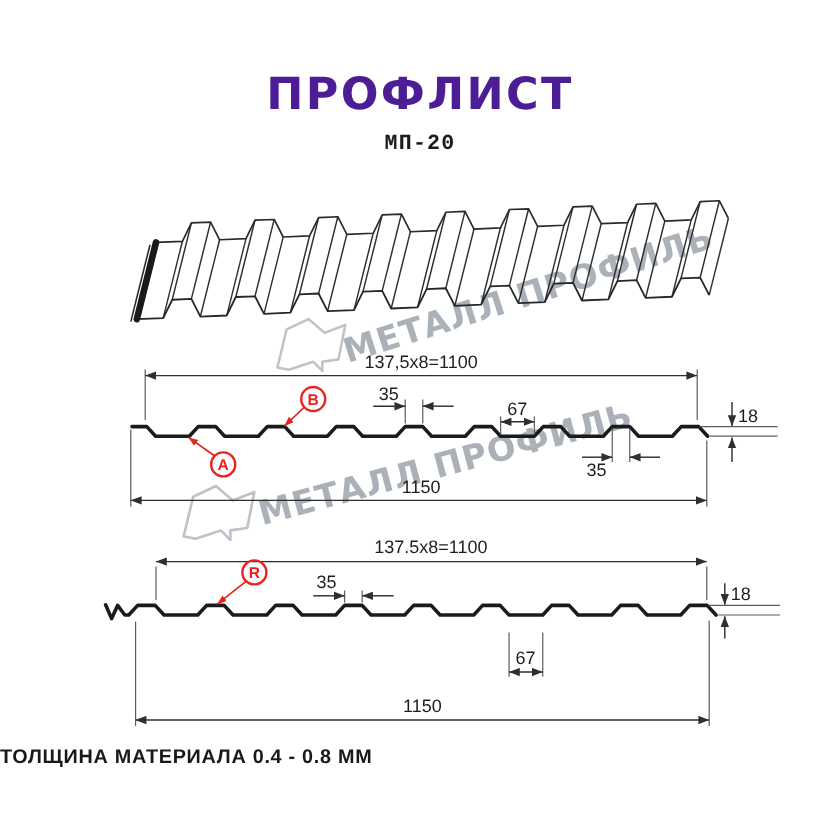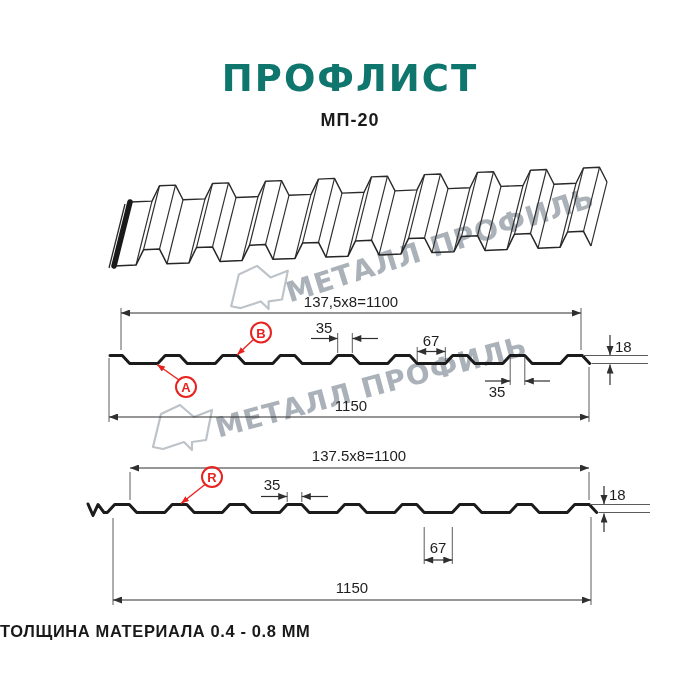--- a/index.html
+++ b/index.html
@@ -15,25 +15,25 @@
     font-family:"DejaVu Sans","Liberation Sans",sans-serif;
   }
   #wm1{left:287px;top:277px;transform:rotate(-17.5deg)}
   #wm2{left:216px;top:412px;transform:rotate(-15deg)}
   .wmlogo{position:absolute}
   svg.main{position:absolute;left:0;top:0;z-index:2}
   .txtlayer{position:absolute;inset:0;z-index:3;pointer-events:none}
   .ttl{
     position:absolute;top:57px;left:0;right:0;text-align:center;
     font-family:"DejaVu Sans","Liberation Sans",sans-serif;
-    font-size:37px;font-weight:800;letter-spacing:2px;color:#0f766e;
+    font-size:37px;font-weight:800;letter-spacing:2px;color:#4c1d95;
   }
   .sub{
     position:absolute;top:110px;left:0;right:0;text-align:center;
-    font-family:Liberation Sans, sans-serif;
+    font-family:Liberation Mono, monospace;
     font-size:18px;font-weight:700;letter-spacing:1px;color:#1b1b1b;
   }
   .ftr{
     position:absolute;top:622px;left:0;right:0;text-align:left;
     font-size:16.5px;font-weight:700;letter-spacing:.6px;color:#191919;
   }
   text{font-family:"Liberation Sans",sans-serif}
   .dimtxt{font-size:15px;fill:#1e1e1e}
   .lbl{font-size:13px;font-weight:bold;fill:#e8231f}
   .ext{stroke:#5c5c5c;stroke-width:1;fill:none}

